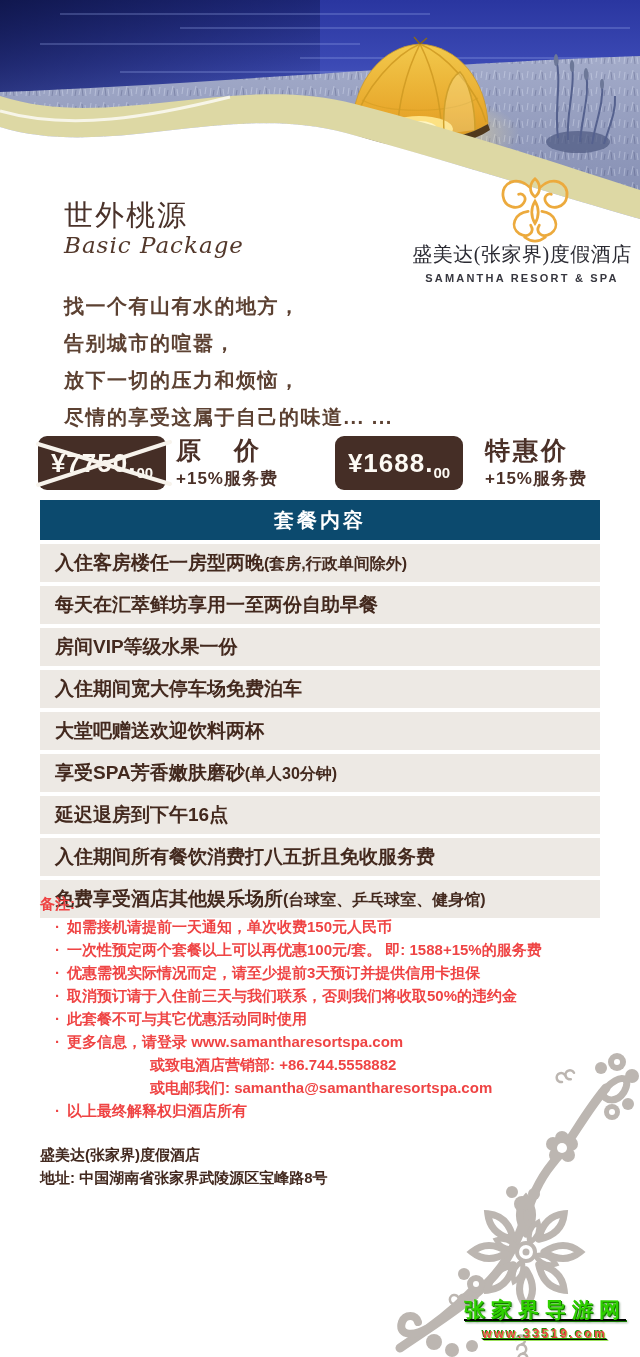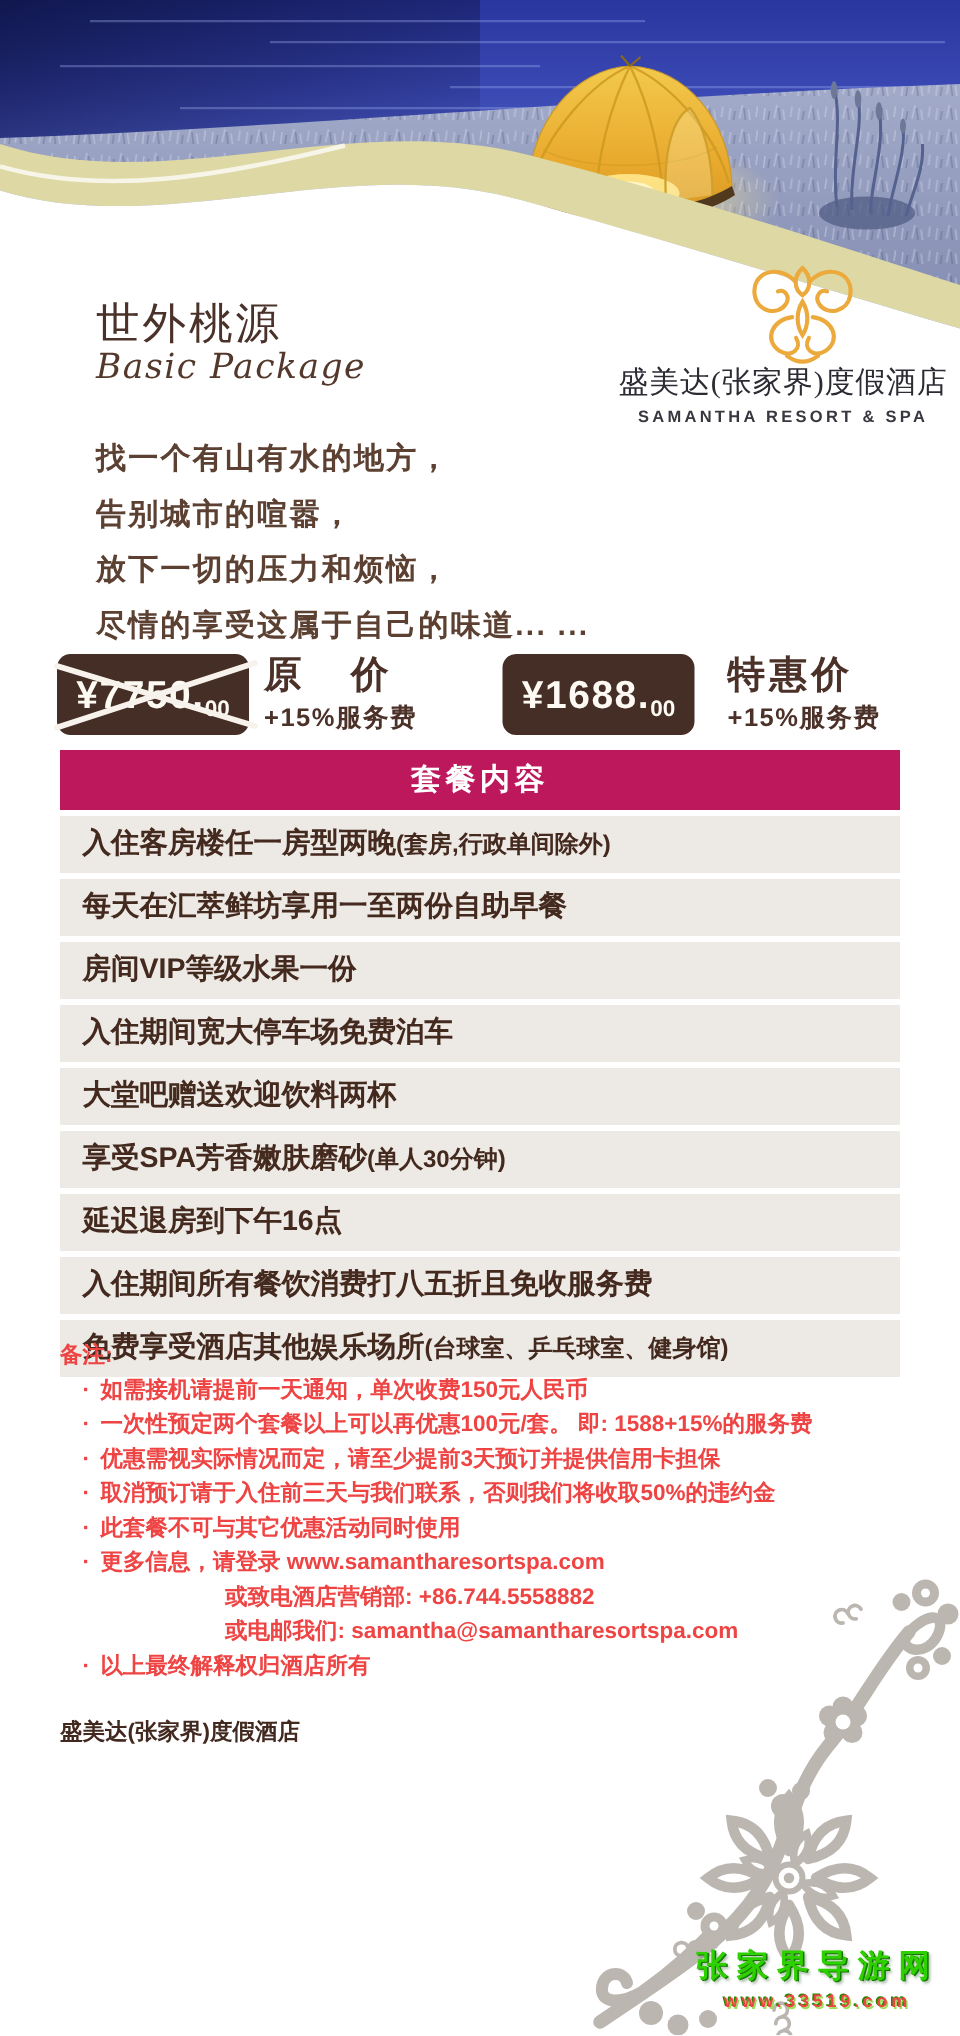--- a/index.html
+++ b/index.html
@@ -37,41 +37,41 @@
   .cents{font-size:15px;font-weight:700;align-self:flex-end;margin-bottom:9px;}
   .cross{position:absolute;left:-4px;top:-3px;width:140px;height:60px;pointer-events:none;}
   .price-labels{margin-left:10px;}
   .price-label{font-size:25px;font-weight:700;color:#4b3128;line-height:28px;}
   .ls-wide{letter-spacing:13px;}
   .ls-med{letter-spacing:3px;}
   .price-sur{margin-top:3px;font-size:17px;font-weight:700;color:#4b3128;letter-spacing:1px;}
 
   
   .pkg{position:absolute;left:40px;top:500px;width:560px;}
-  .pkg-header{height:40px;line-height:40px;background:#be185d;color:#fff;text-align:center;
+  .pkg-header{height:40px;line-height:40px;background:#0c4a6e;color:#fff;text-align:center;
               font-size:20px;font-weight:600;letter-spacing:3px;}
   .pkg-row{margin-top:4px;height:38px;line-height:38px;background:#ede9e4;color:#43291e;
            font-size:19px;font-weight:600;padding-left:15px;white-space:nowrap;overflow:hidden;}
   .row-note{font-size:16px;}
 
   
   .notes{position:absolute;left:40px;top:893px;width:565px;color:#ef4444;}
   .notes-head{font-size:15px;font-weight:700;line-height:22px;}
   .note-line{font-size:15px;font-weight:600;line-height:23px;padding-left:15px;white-space:nowrap;}
   .note-line .nb{display:inline-block;width:12px;}
   .note-line.indent{padding-left:110px;}
 
   
   .footer{position:absolute;left:40px;top:1143px;color:#42291f;font-size:15px;font-weight:700;line-height:23px;}
 
   
   .floral{position:absolute;left:376px;top:1046px;}
 
   
-  .wm{position:absolute;left:455px;top:1296px;width:180px;text-align:center;}
+  .wm{position:absolute;left:455px;top:1296px;width:180px;text-align:center;text-decoration:underline;}
   .wm1{font-size:21px;font-weight:700;color:#2fd000;letter-spacing:6px;
        text-shadow:1px 1px 0 #147800,2px 2px 2px rgba(0,60,0,.35);}
   .wm2{margin-top:3px;font-size:12px;font-weight:700;color:#ef4444;letter-spacing:2.5px;
        text-shadow:1px 1px 0 #9be05a,-1px -1px 0 #1d8a00;}
 </style>
 </head>
 <body>
 
 <div id="page">
 
@@ -259,20 +259,21 @@
         <div class="note-line indent"><span class="nt">或致电酒店营销部: +86.744.5558882</span></div>
 
         <div class="note-line indent"><span class="nt">或电邮我们: samantha@samantharesortspa.com</span></div>
 
         <div class="note-line"><span class="nb">·</span><span class="nt">以上最终解释权归酒店所有</span></div>
       </div>
   </div>
 
   <div class="footer">
     <div>盛美达(张家界)度假酒店</div>
+    <div>地址: 中国湖南省张家界武陵源区宝峰路8号</div>
   </div>
 
   <svg class="floral" width="264" height="311" viewBox="0 0 264 311">
     <g fill="none" stroke="#bcb6b1" stroke-linecap="round">
       <path d="M24,302 C74,268 108,248 130,214 C152,180 150,150 176,118 C196,94 208,68 230,42" stroke-width="9"></path>
       <path d="M230,42 C246,26 256,32 248,46 C241,57 228,56 226,46" stroke-width="7"></path>
       <path d="M104,236 C84,258 66,272 52,282 C34,292 22,288 26,276 C29,268 40,268 42,276" stroke-width="8"></path>
       <g stroke="none" fill="#bcb6b1">
         <circle cx="241" cy="16" r="9"></circle>
           <circle cx="256" cy="30" r="7"></circle>

